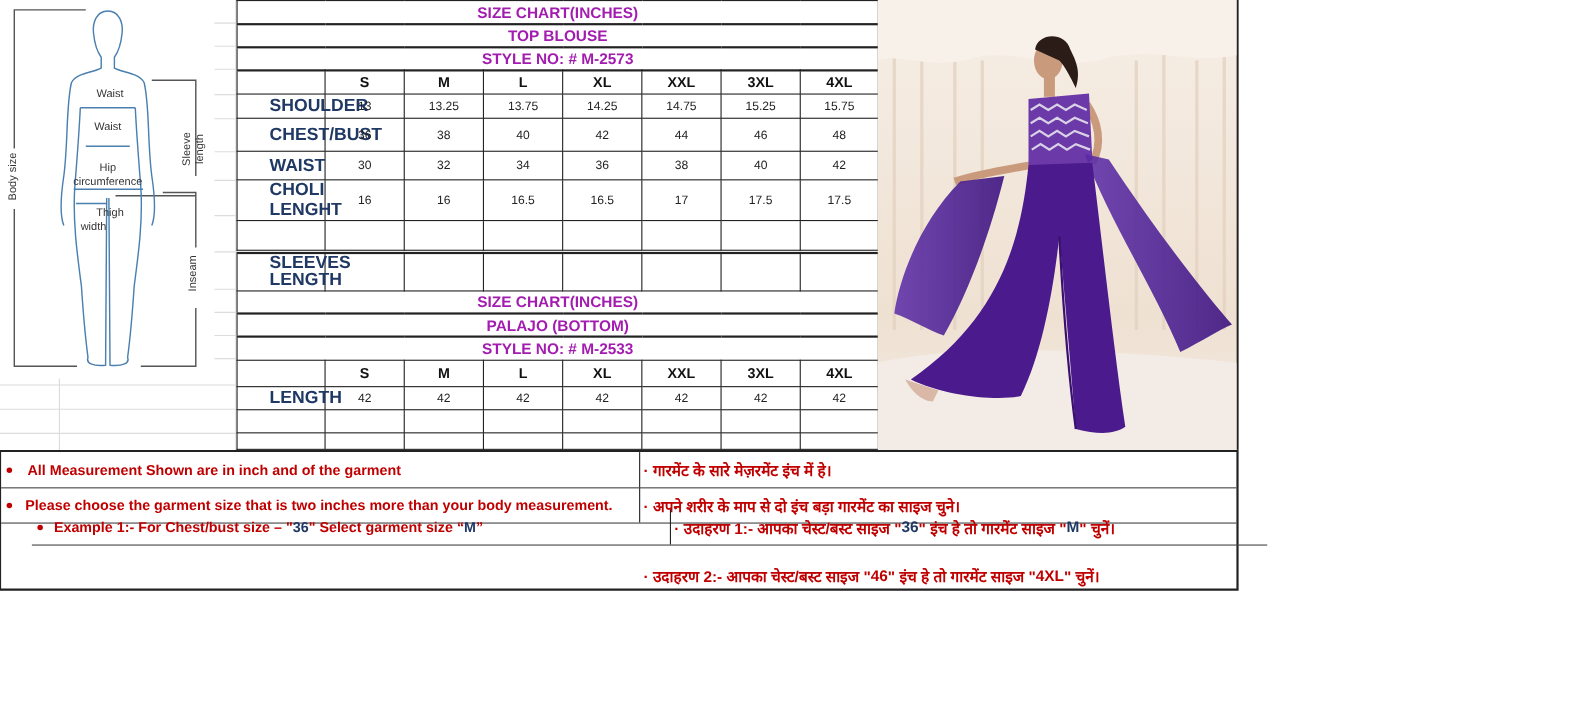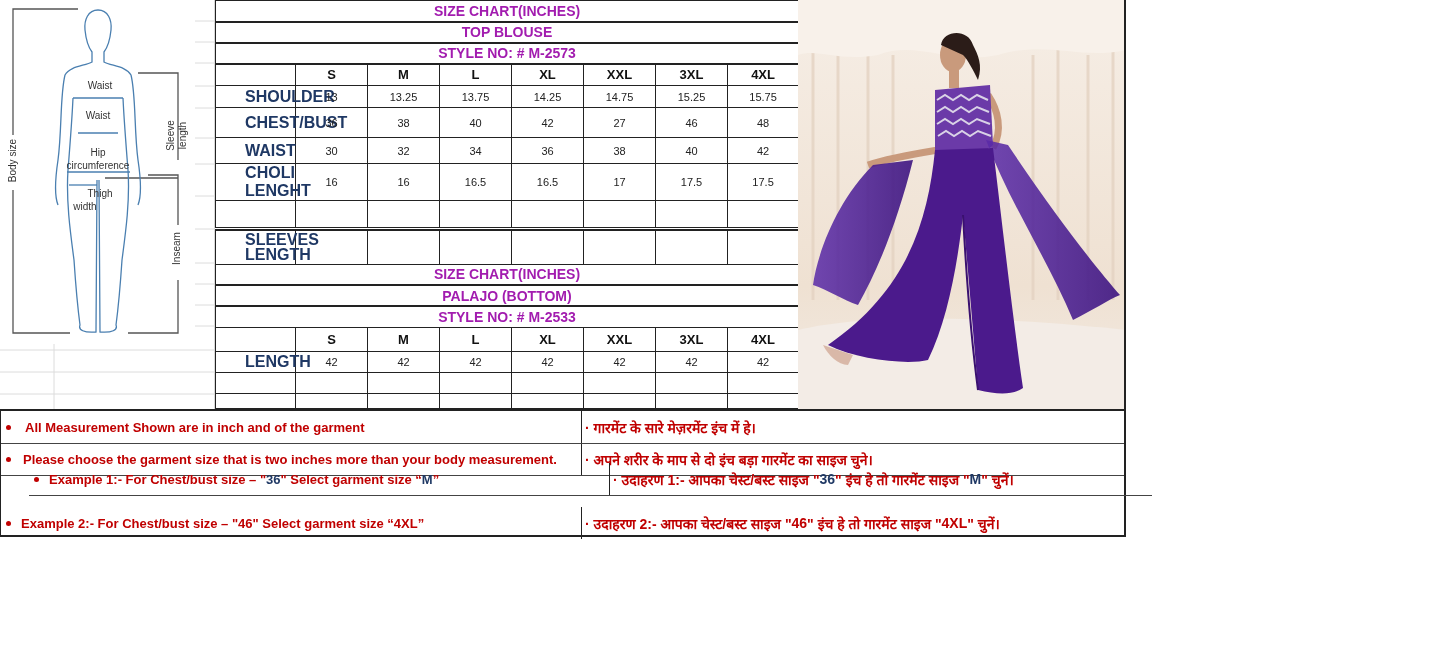--- a/index.html
+++ b/index.html
@@ -129,21 +129,21 @@
     <td class="val">14.75</td>
     <td class="val">15.25</td>
     <td class="val">15.75</td>
   </tr>
   <tr style="height:30px">
     <td class="rowh">CHEST/BUST</td>
     <td class="val">36</td>
     <td class="val">38</td>
     <td class="val">40</td>
     <td class="val">42</td>
-    <td class="val">27</td>
+    <td class="val">44</td>
     <td class="val">46</td>
     <td class="val">48</td>
   </tr>
   <tr style="height:26px">
     <td class="rowh">WAIST</td>
     <td class="val">30</td>
     <td class="val">32</td>
     <td class="val">34</td>
     <td class="val">36</td>
     <td class="val">38</td>
@@ -327,24 +327,20 @@
     </div>
     <div class="note-hi">
         <span>· उदाहरण 1:- आपका चेस्ट/बस्ट साइज "</span>
         <span class="hl">36</span>
         <span>" इंच हे तो गारमेंट साइज "</span>
         <span class="hl">M</span>
         <span>" चुनें।</span>
       </div>
   </div>
   <div class="note-row" style="top:96px;">
-    <div class="note-en">
-      <span class="bullet" style="margin-right:10px;"></span>
-      <span><span>Example 2:- For Chest/bust size – "</span><span>46</span><span>" Select garment size “</span><span>4XL</span><span>”</span></span>
-    </div>
     <div class="note-hi">
         <span>· उदाहरण 2:- आपका चेस्ट/बस्ट साइज "</span>
         <span>46</span>
         <span>" इंच हे तो गारमेंट साइज "</span>
         <span>4XL</span>
         <span>" चुनें।</span>
       </div>
   </div>
 </div>
 

